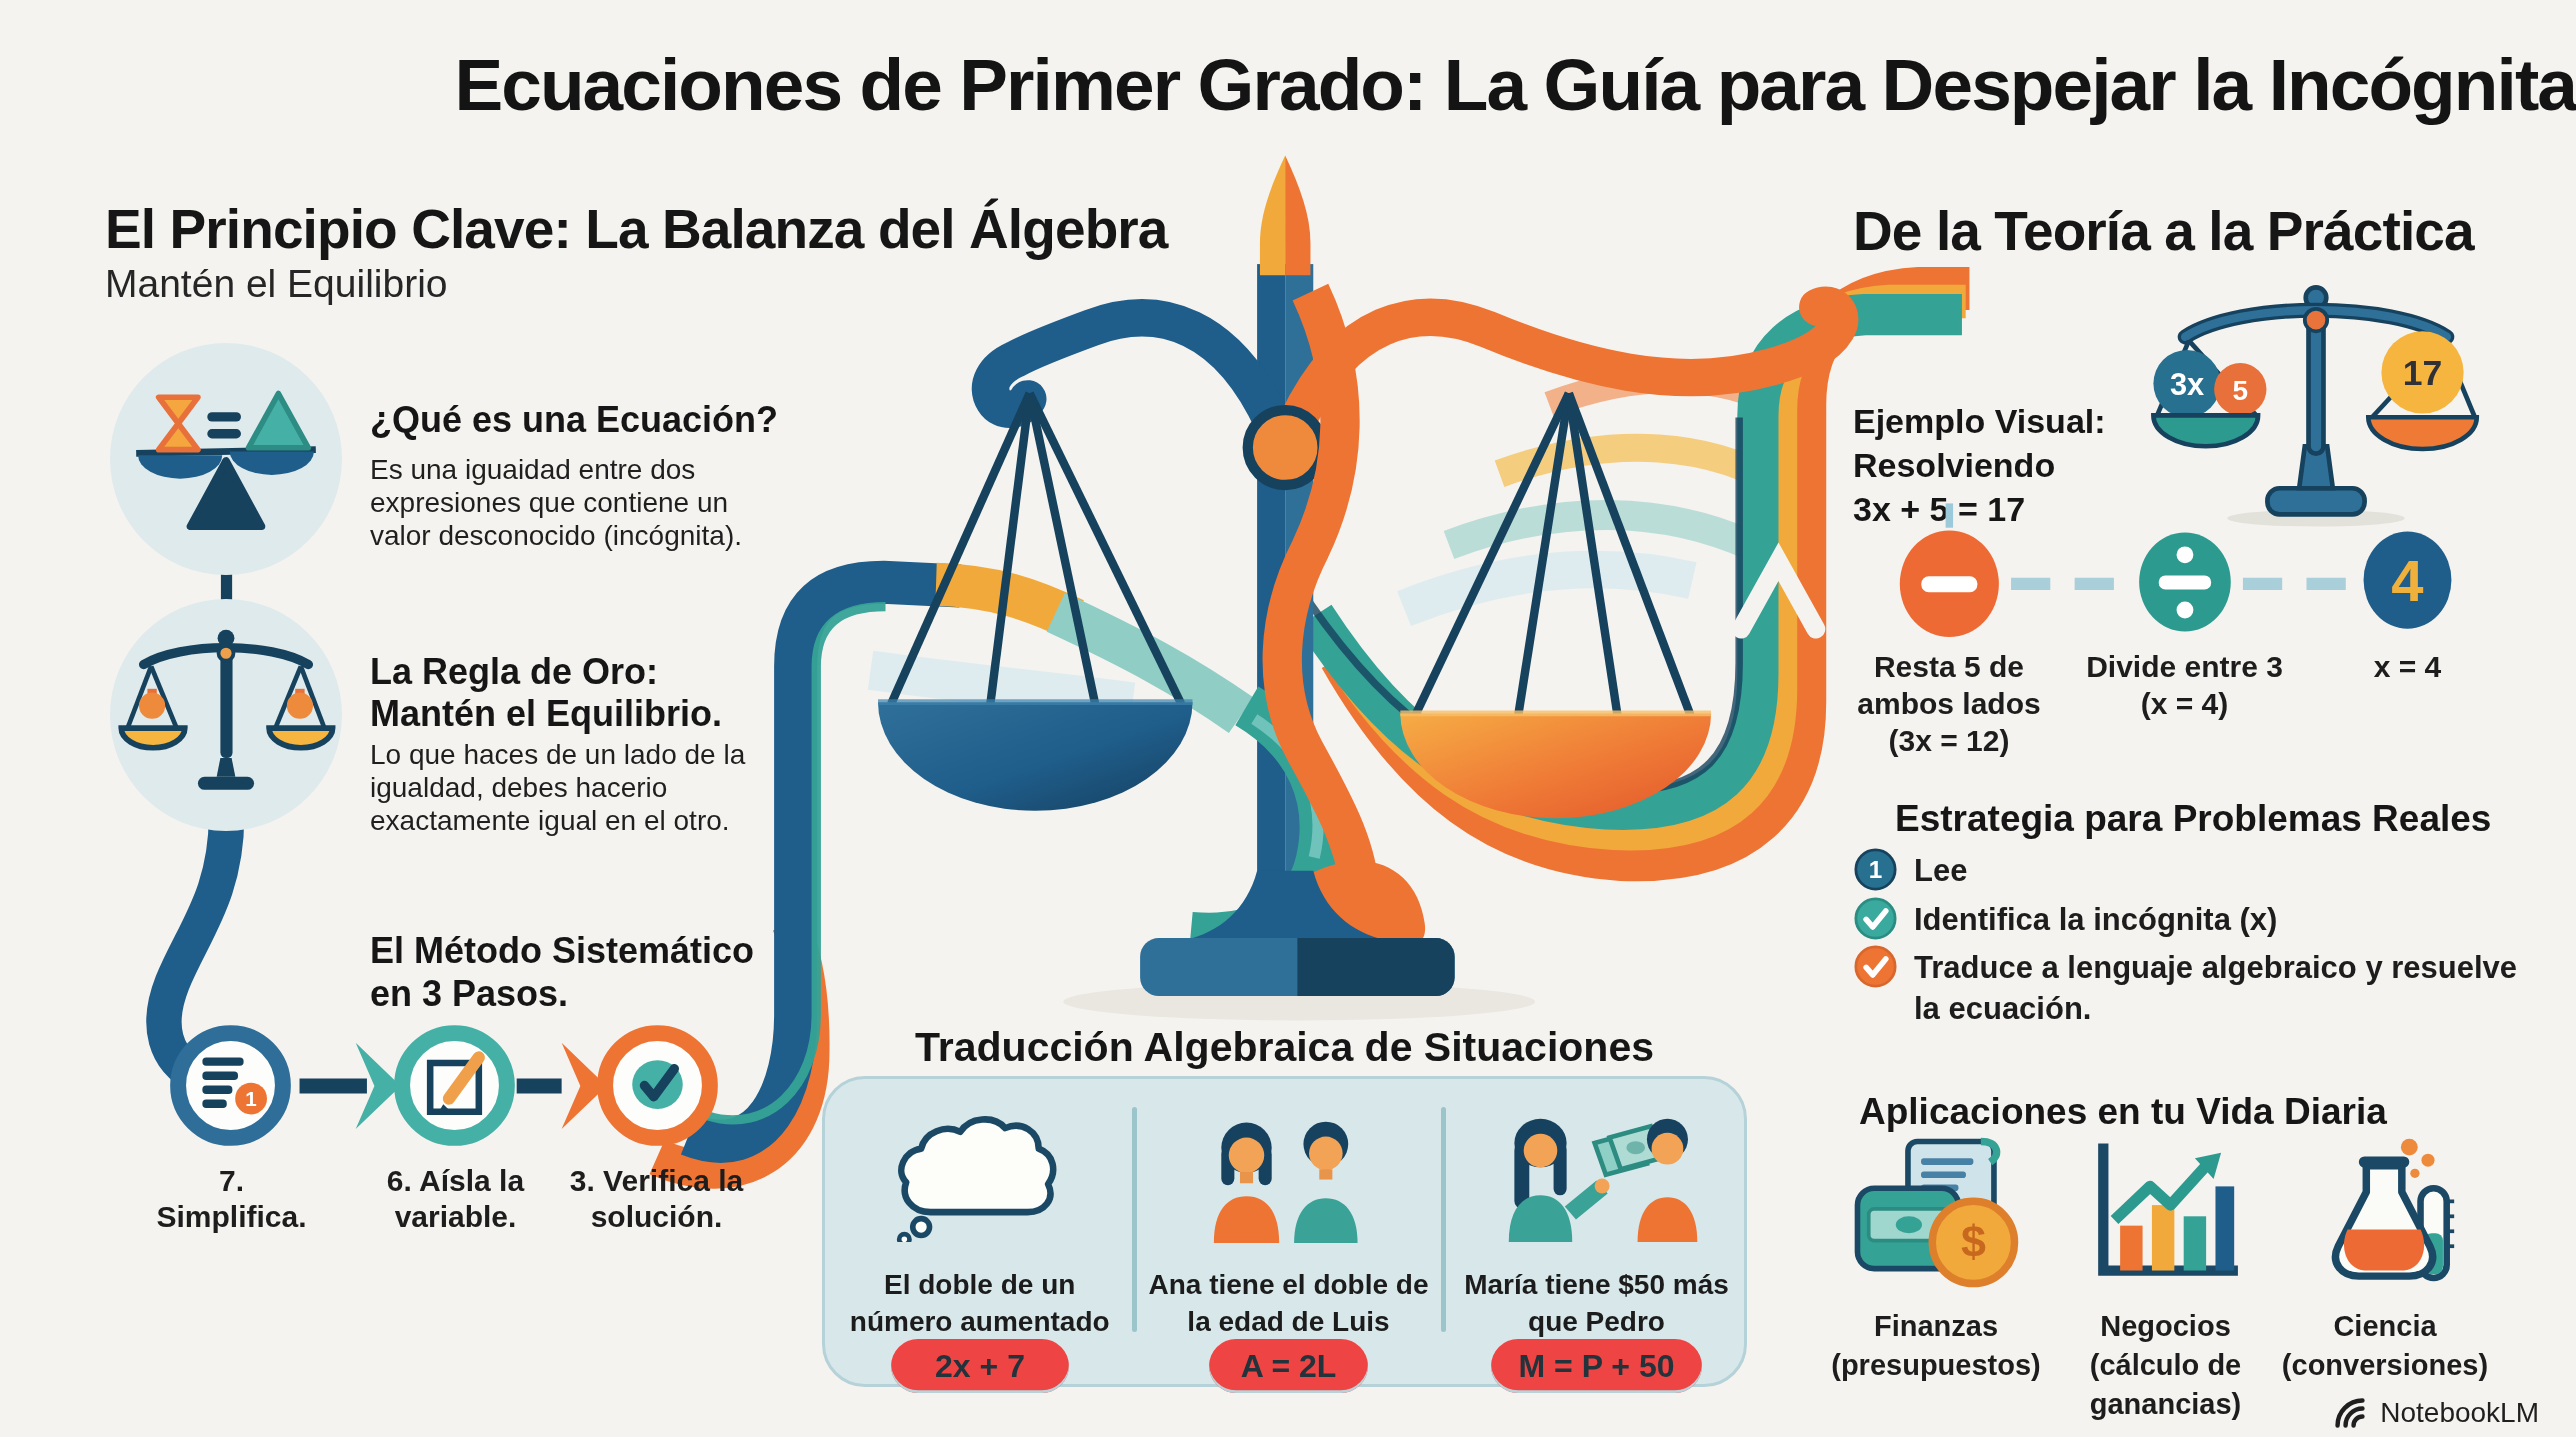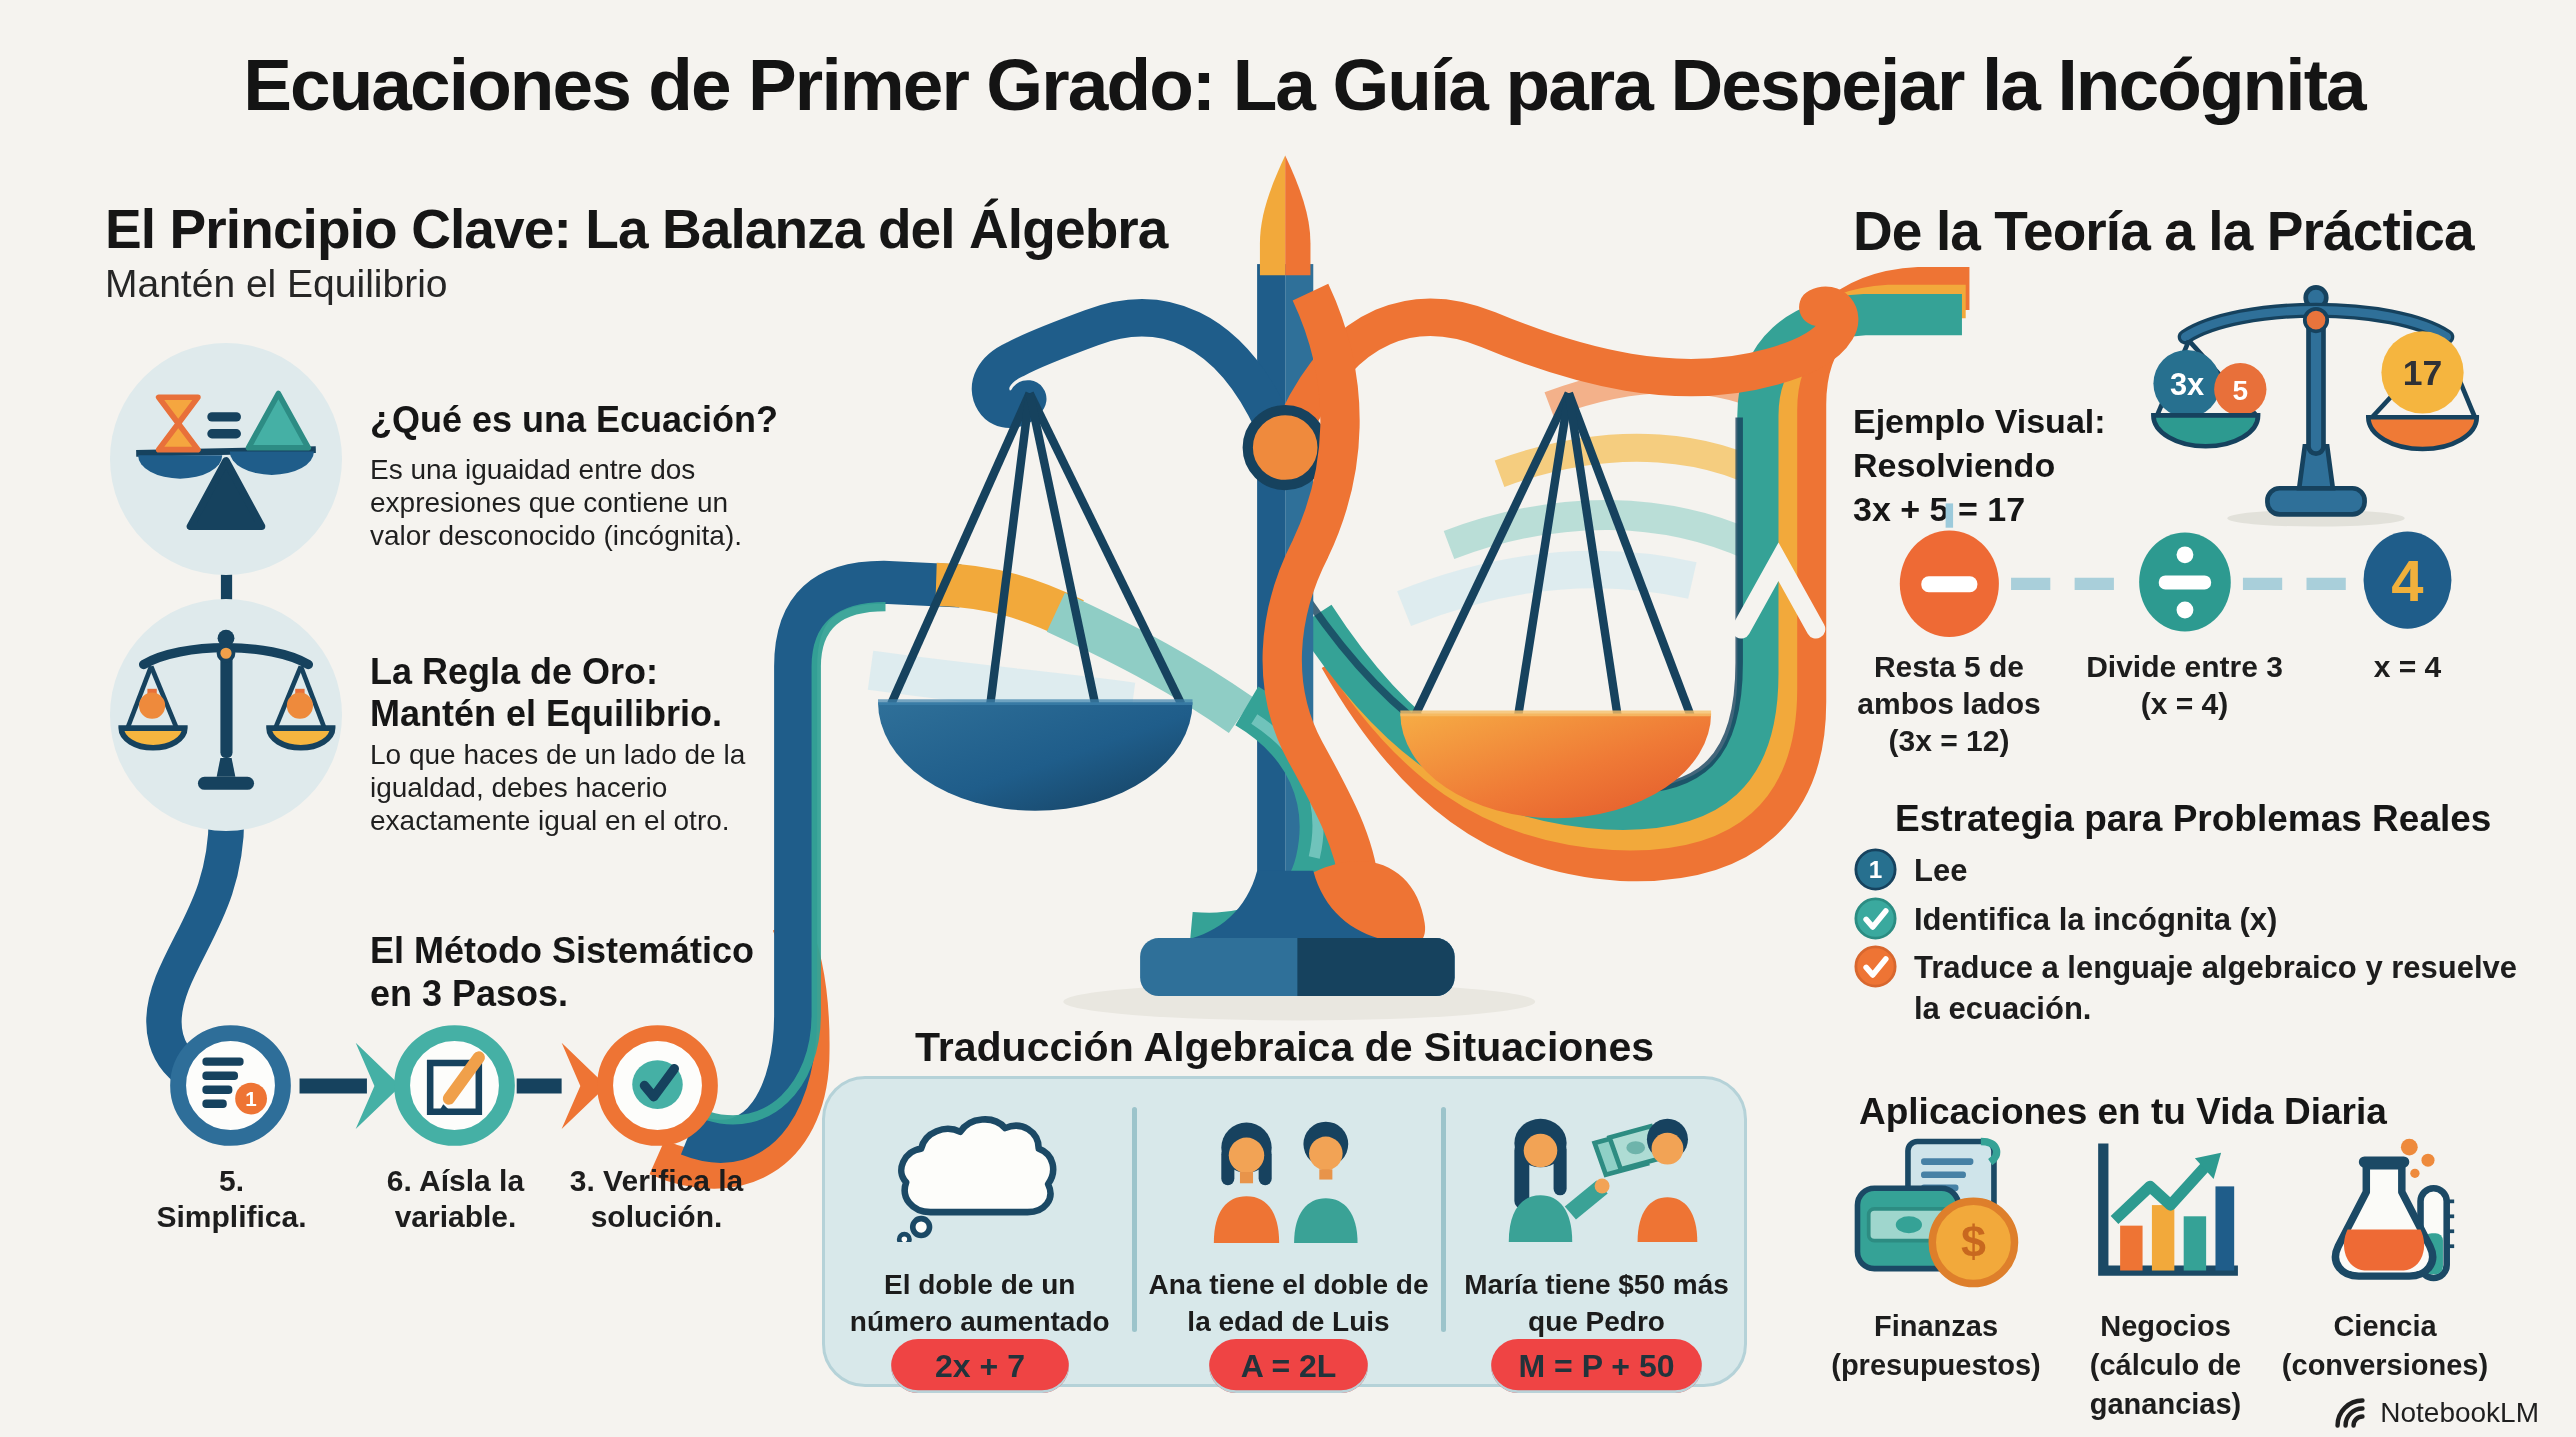--- a/index.html
+++ b/index.html
@@ -1,21 +1,21 @@
 <!DOCTYPE html>
 <html style="font-size:15px"><head>
 <meta charset="utf-8">
 <style>
   html,body{margin:0;padding:0;background:#e8e8e4;}
   .stage{position:relative;width:2576px;height:1438px;background:#f5f3ef;overflow:hidden;
          font-family:"Liberation Sans",sans-serif;color:#1a1a1a;}
   .abs{position:absolute;}
   .pre{white-space:pre-line;}
   .ctr{text-align:center;}
-  #title{left:0;right:0;top:43px;text-align:center;font-size:73px;font-weight:700;letter-spacing:-1.9px;color:#141414;padding-left:32px;}
+  #title{left:0;right:0;top:43px;text-align:right;font-size:73px;font-weight:700;letter-spacing:-1.9px;color:#141414;padding-left:32px;}
   .h-xl{font-size:55px;font-weight:700;color:#161616;letter-spacing:-0.9px;margin-top:10px;}
   .h-lg{font-size:41px;font-weight:700;color:#161616;}
   .h-md{font-size:37px;font-weight:700;color:#161616;}
   .h-sm{font-size:36px;font-weight:700;color:#161616;line-height:42px;}
   .sub{font-size:39px;font-weight:500;color:#262626;}
   .body-txt{font-size:28px;font-weight:500;line-height:33px;color:#1f1f1f;}
   .step-lab{font-size:30px;font-weight:600;line-height:36px;color:#1d1d1d;}
   .op-lab{font-size:30px;font-weight:600;line-height:37px;color:#1d1d1d;}
   .app-lab{font-size:29px;font-weight:600;line-height:39px;color:#1d1d1d;}
   .ex-title{font-size:34px;font-weight:700;line-height:44px;color:#161616;}
@@ -177,21 +177,21 @@
     <path d="M44,46 H96 V98 H44 Z" fill="none" stroke="#16425e" stroke-width="7"></path>
     <path d="M96,40 L64,84" stroke="#f0a04a" stroke-width="13" stroke-linecap="round"></path>
     <polygon points="58,90 52,100 64,96" fill="#16425e"></polygon>
   </svg>
   <svg class="abs" style="left:592px;top:1020px;" width="131" height="131" viewBox="0 0 140 140">
     <circle cx="70" cy="70" r="56" fill="#fdfdfb" stroke="#ee7434" stroke-width="17"></circle>
     <ellipse cx="70" cy="69" rx="27" ry="26" fill="#45b0a5"></ellipse>
     <path d="M56,70 L66,82 L88,52" fill="none" stroke="#16425e" stroke-width="10" stroke-linecap="round" stroke-linejoin="round"></path>
   </svg>
 
-  <div class="abs step-lab ctr" style="left:140px;top:1163px;width:183px;">5. Simplifica.</div>
+  <div class="abs step-lab ctr" style="left:140px;top:1163px;width:183px;">7. Simplifica.</div>
   <div class="abs step-lab ctr" style="left:348px;top:1163px;width:215px;">6. Aísla la variable.</div>
   <div class="abs step-lab ctr" style="left:549px;top:1163px;width:215px;">3. Verifica la solución.</div>
 
   <div class="abs h-lg ctr" style="left:822px;top:1024px;width:925px;">Traducción Algebraica de Situaciones Comunes</div>
 
   <div class="abs tbox" style="left:822px;top:1076px;width:925px;height:311px;">
     <div class="abs tdiv" style="left:307px;top:28px;height:225px;"></div>
     <div class="abs tdiv" style="left:616px;top:28px;height:225px;"></div>
 
     <svg class="abs" style="left:51px;top:22.5px;" width="206" height="140" viewBox="0 0 220 150">

